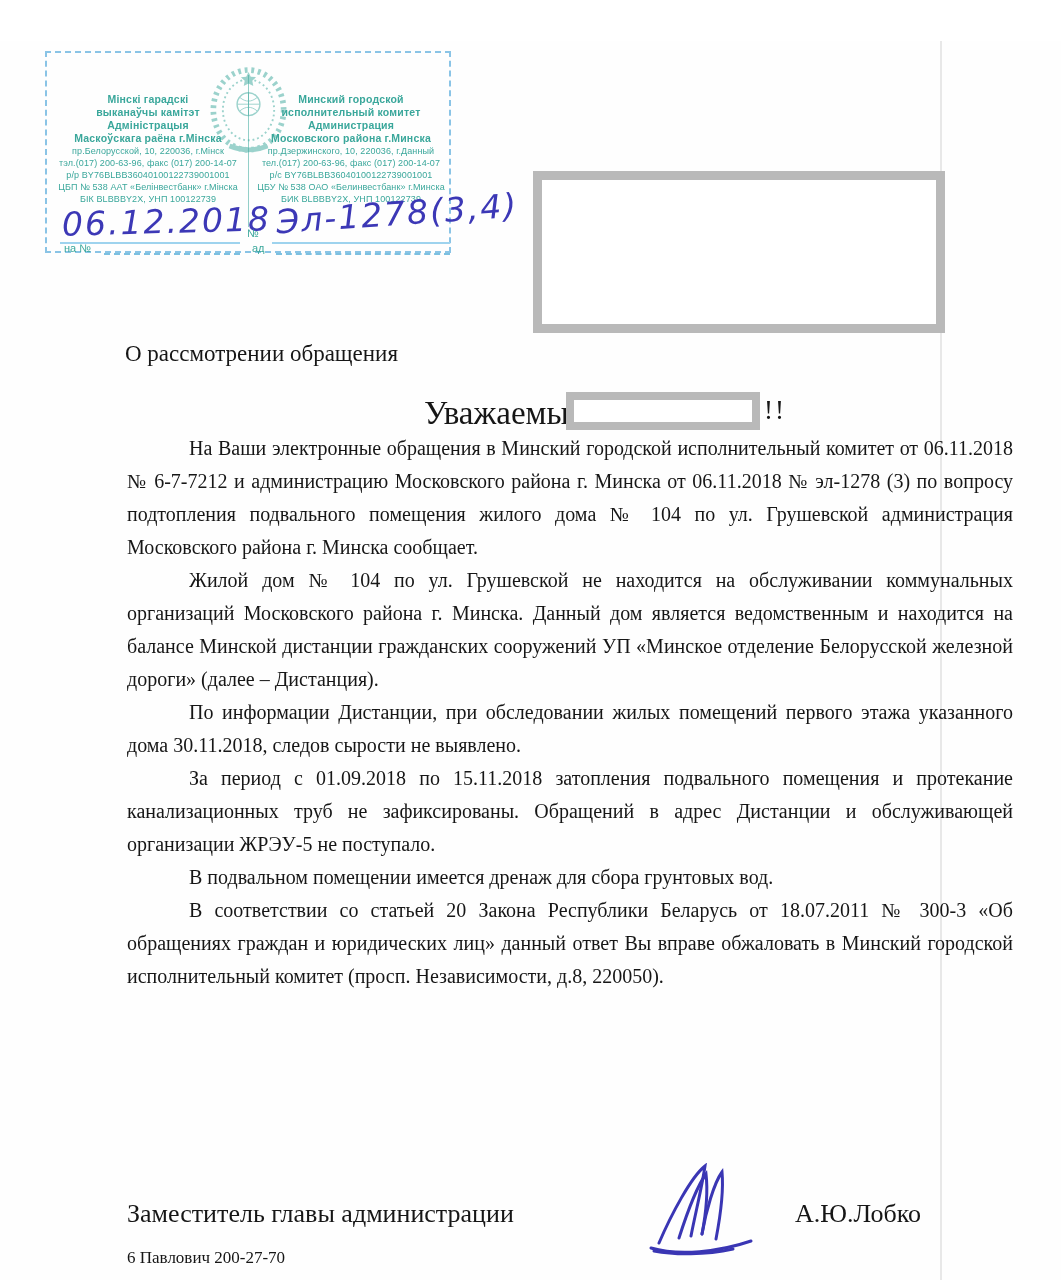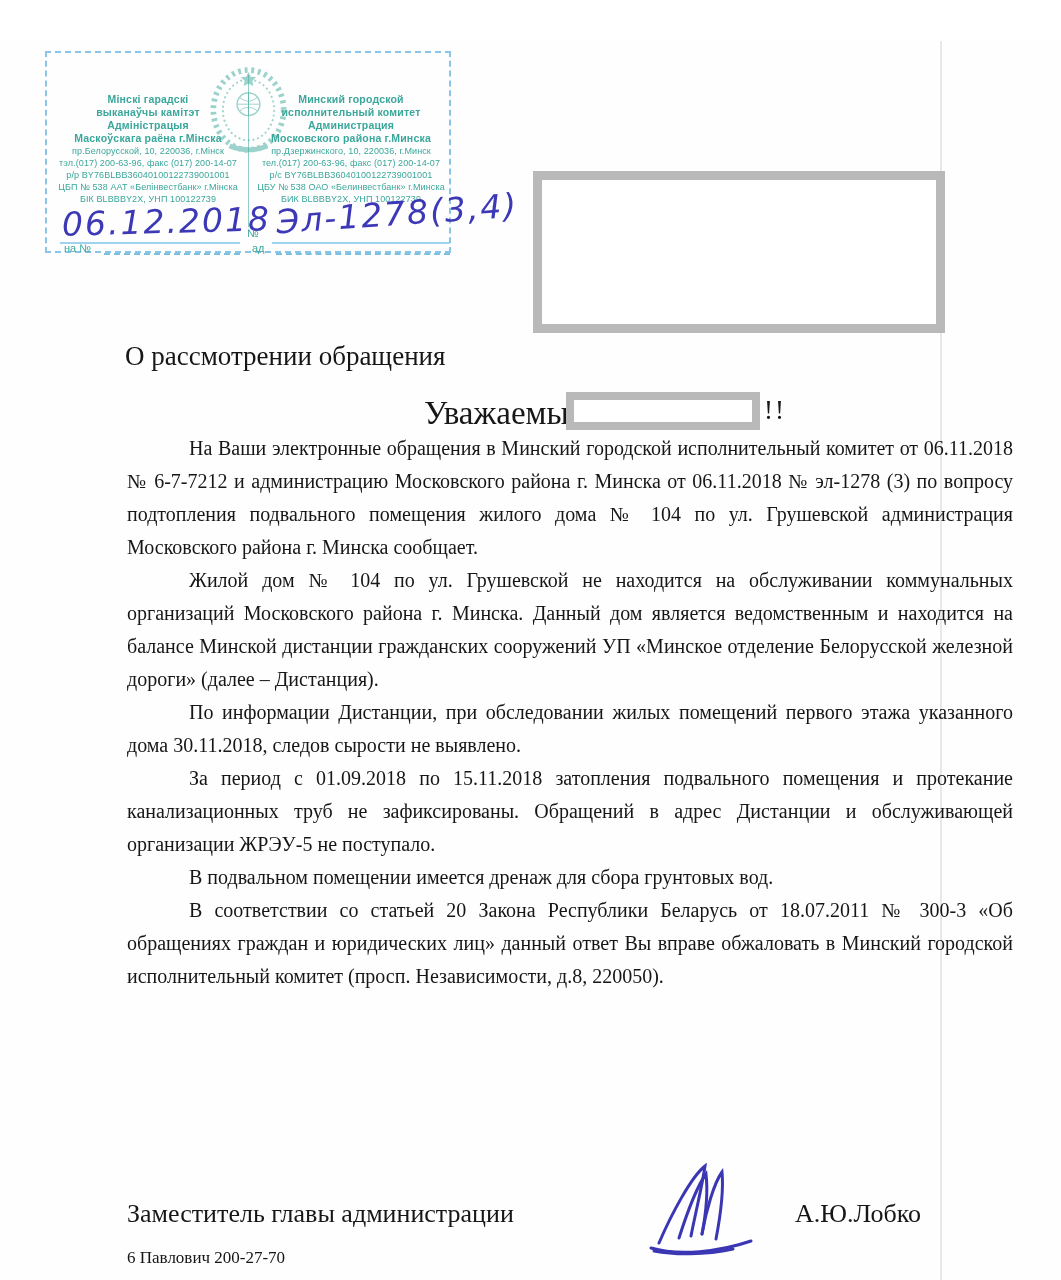--- a/index.html
+++ b/index.html
@@ -40,21 +40,21 @@
   .lbl-ad{left:252px;top:201px;}
   .dash-line{position:absolute;border-top:2px dashed #7cc0e0;height:0;}
   .dash1{left:104px;top:212px;width:136px;}
   .dash2{left:276px;top:212px;width:174px;}
   
   .redact{position:absolute;background:#ffffff;border:9px solid #b9b9b9;
     box-sizing:border-box;}
   .redact-address{left:533px;top:130px;width:412px;height:162px;}
   .redact-name{left:566px;top:351px;width:194px;height:38px;border-width:8px;}
   
-  .subject{position:absolute;left:125px;top:300px;font-size:27px;}
+  .subject{position:absolute;left:125px;top:300px;font-size:23px;}
   .salutation{position:absolute;left:424px;top:354px;font-size:33px;}
   .salut-punct{position:absolute;left:764px;top:354px;font-size:27px;letter-spacing:2px;}
   .body-text{position:absolute;left:127px;top:391px;width:886px;}
   .body-text p{
     margin:0;text-indent:62px;font-size:20px;line-height:33px;
     text-align:justify;color:#161616;
   }
   
   .sig-title{position:absolute;left:127px;top:1158px;font-size:26px;}
   .sig-name{position:absolute;left:795px;top:1158px;font-size:26px;}
@@ -92,21 +92,21 @@
       <div class="s-line">р/р BY76BLBB36040100122739001001</div>
       <div class="s-line">ЦБП № 538 ААТ «Белінвестбанк» г.Мінска</div>
       <div class="s-line">БІК BLBBBY2X, УНП 100122739</div>
     </div>
 
     <div class="stamp-col right">
       <div class="s-bold">Минский городской</div>
       <div class="s-bold">исполнительный комитет</div>
       <div class="s-bold">Администрация</div>
       <div class="s-bold">Московского района г.Минска</div>
-      <div class="s-line">пр.Дзержинского, 10, 220036, г.Минск</div>
+      <div class="s-line">пр.Дзержинского, 10, 220036, г.Данный</div>
       <div class="s-line">тел.(017) 200-63-96, факс (017) 200-14-07</div>
       <div class="s-line">р/с BY76BLBB36040100122739001001</div>
       <div class="s-line">ЦБУ № 538 ОАО «Белинвестбанк» г.Минска</div>
       <div class="s-line">БИК BLBBBY2X, УНП 100122739</div>
     </div>
   </div>
 
   <span class="hand hand-date">06.12.2018</span>
   <span class="hand hand-num">Эл-1278(3,4)</span>
   <div class="ink-line line-date"></div>

